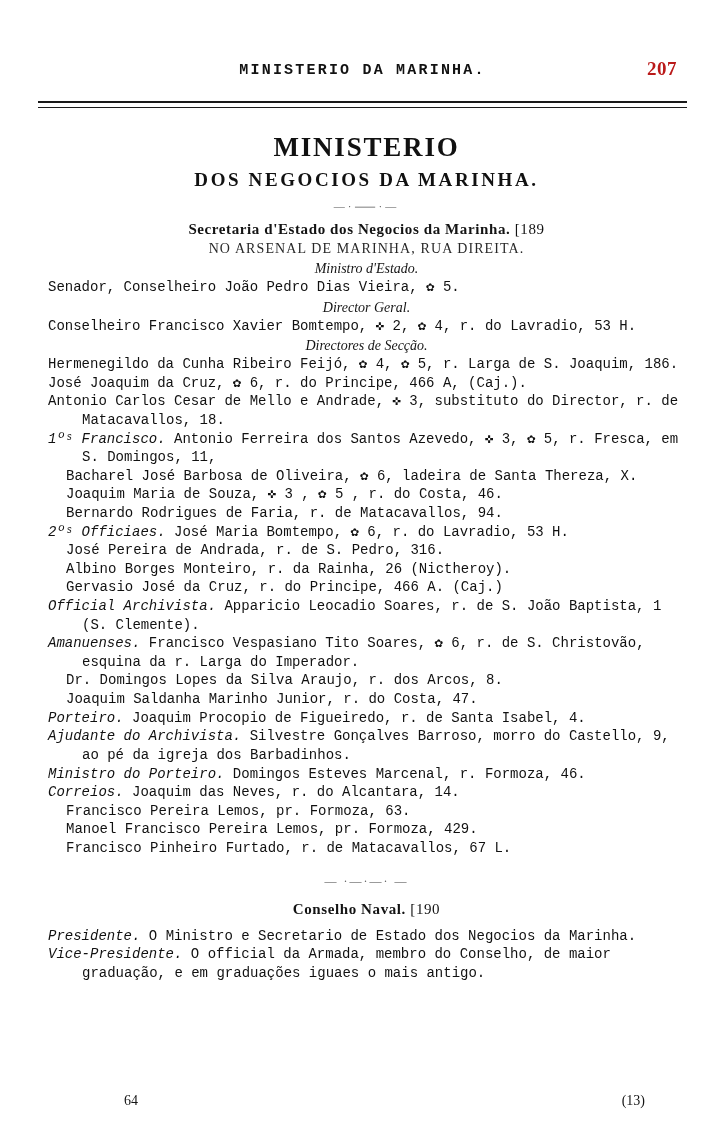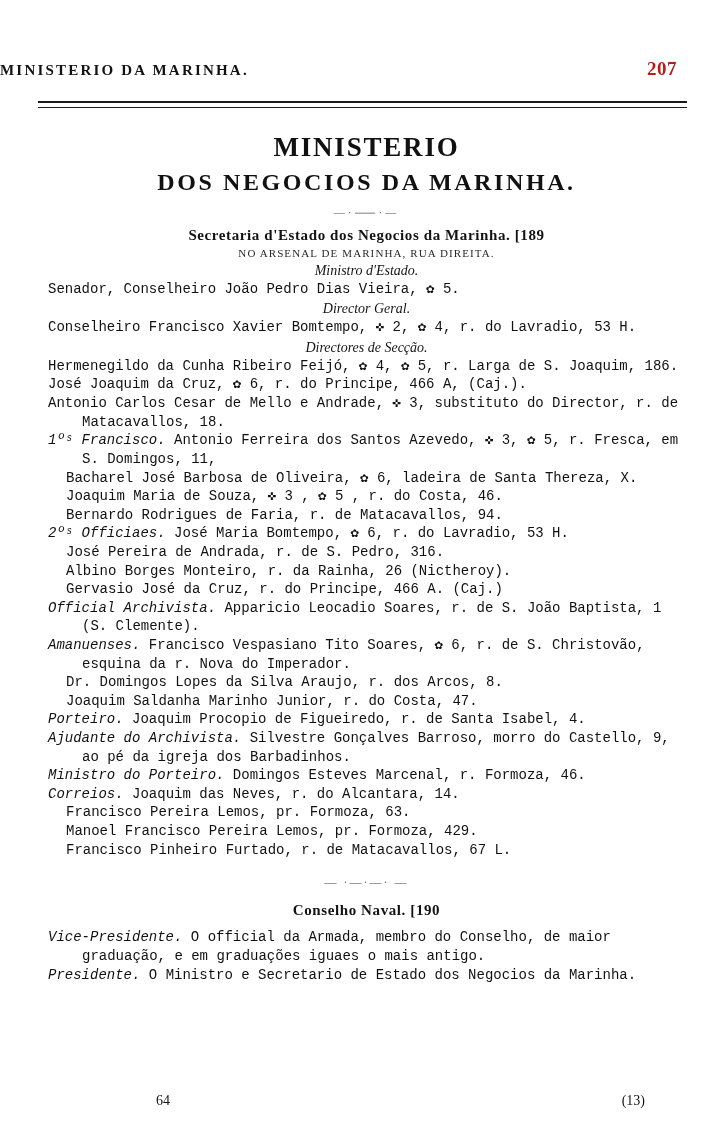--- a/index.html
+++ b/index.html
@@ -24,22 +24,22 @@
     background: #fefefe;
     filter: contrast(1.02);
   }
   .running-head {
     position: absolute;
     top: 62px;
     left: 0;
     right: 0;
     display: flex;
     align-items: baseline;
-    justify-content: flex-start;
-    font-family: Liberation Serif, serif;
+    justify-content: center;
+    font-family: Liberation Mono, monospace;
   }
   .running-head .rh-title {
     font-weight: bold;
     font-size: 15px;
     letter-spacing: 2.2px;
     color: #141414;
   }
   .page-number {
     position: absolute;
     right: 48px;
@@ -68,45 +68,45 @@
     text-align: center;
     font-size: 27px;
     font-weight: bold;
     letter-spacing: 1.8px;
     margin: 14px 0 0 0;
     line-height: 1.15;
     color: #131313;
   }
   h1.main-title .line2 {
     display: block;
-    font-size: 24px;
+    font-size: 19px;
     letter-spacing: 2.6px;
     margin-top: 6px;
   }
   .ornament {
     text-align: center;
     font-size: 11px;
     letter-spacing: 3px;
     color: #555;
     margin: 7px 0 6px 0;
   }
   .section-head {
     text-align: center;
     font-weight: bold;
     font-size: 15px;
     letter-spacing: 0.6px;
     margin: 8px 0 2px 0;
     color: #151515;
   }
   .section-head .marginref {
-    font-weight: bold;
+    font-weight: normal;
   }
   .subhead-small {
     text-align: center;
-    font-size: 11px;
+    font-size: 14px;
     letter-spacing: 1.1px;
     margin: 3px 0 4px 0;
     color: #2a2a2a;
   }
   .center-italic {
     text-align: center;
     font-style: italic;
     font-size: 14px;
     margin: 3px 0 1px 0;
     color: #161616;
@@ -142,21 +142,21 @@
   .footer {
     position: absolute;
     left: 48px;
     right: 40px;
     bottom: 38px;
     display: flex;
     justify-content: space-between;
     font-size: 14px;
     color: #151515;
   }
-  .footer .sig { margin-left: 108px; }
+  .footer .sig { margin-left: 76px; }
   .footer .sheet { margin-right: 40px; }
   .spacer-sm { height: 7px; }
 </style>
 </head>
 <body>
 
 <div class="page">
 
   <div class="running-head">
     <span class="rh-title">MINISTERIO DA MARINHA.</span>
@@ -206,21 +206,21 @@
     <p class="entry ind1 hang2">Albino Borges Monteiro, r. da Rainha, 26 (Nictheroy).</p>
     <p class="entry ind1 hang2">Gervasio José da Cruz, r. do Principe, 466 A. (Caj.)</p>
 
     <p class="entry hang">
       <span class="it">Official Archivista.</span>
       <span>Apparicio Leocadio Soares, r. de S. João Baptista, 1 (S. Clemente).</span>
     </p>
 
     <p class="entry hang">
       <span class="it">Amanuenses.</span>
-      <span>Francisco Vespasiano Tito Soares, ✿ 6, r. de S. Christovão, esquina da r. Nova do Imperador.</span>
+      <span>Francisco Vespasiano Tito Soares, ✿ 6, r. de S. Christovão, esquina da r. Larga do Imperador.</span>
     </p>
     <p class="entry ind1 hang2">Dr. Domingos Lopes da Silva Araujo, r. dos Arcos, 8.</p>
     <p class="entry ind1 hang2">Joaquim Saldanha Marinho Junior, r. do Costa, 47.</p>
 
     <p class="entry hang">
       <span class="it">Porteiro.</span>
       <span>Joaquim Procopio de Figueiredo, r. de Santa Isabel, 4.</span>
     </p>
 
     <p class="entry hang">
@@ -244,26 +244,26 @@
 
     <div class="divider-orn">— ·—·—· —</div>
 
     <div class="section-head">
       <span>Conselho Naval.</span>
       <span class="marginref">[190</span>
     </div>
     <div class="spacer-sm"></div>
 
     <p class="entry hang">
+      <span class="it">Presidente.</span>
+      <span>O Ministro e Secretario de Estado dos Negocios da Marinha.</span>
+    </p>
+    <p class="entry hang">
       <span class="it">Vice-Presidente.</span>
       <span>O official da Armada, membro do Conselho, de maior graduação, e em graduações iguaes o mais antigo.</span>
-    </p>
-    <p class="entry hang">
-      <span class="it">Presidente.</span>
-      <span>O Ministro e Secretario de Estado dos Negocios da Marinha.</span>
     </p>
 
   </div>
 
   <div class="footer">
     <span class="sig">64</span>
     <span class="sheet">(13)</span>
   </div>
 
 </div>

